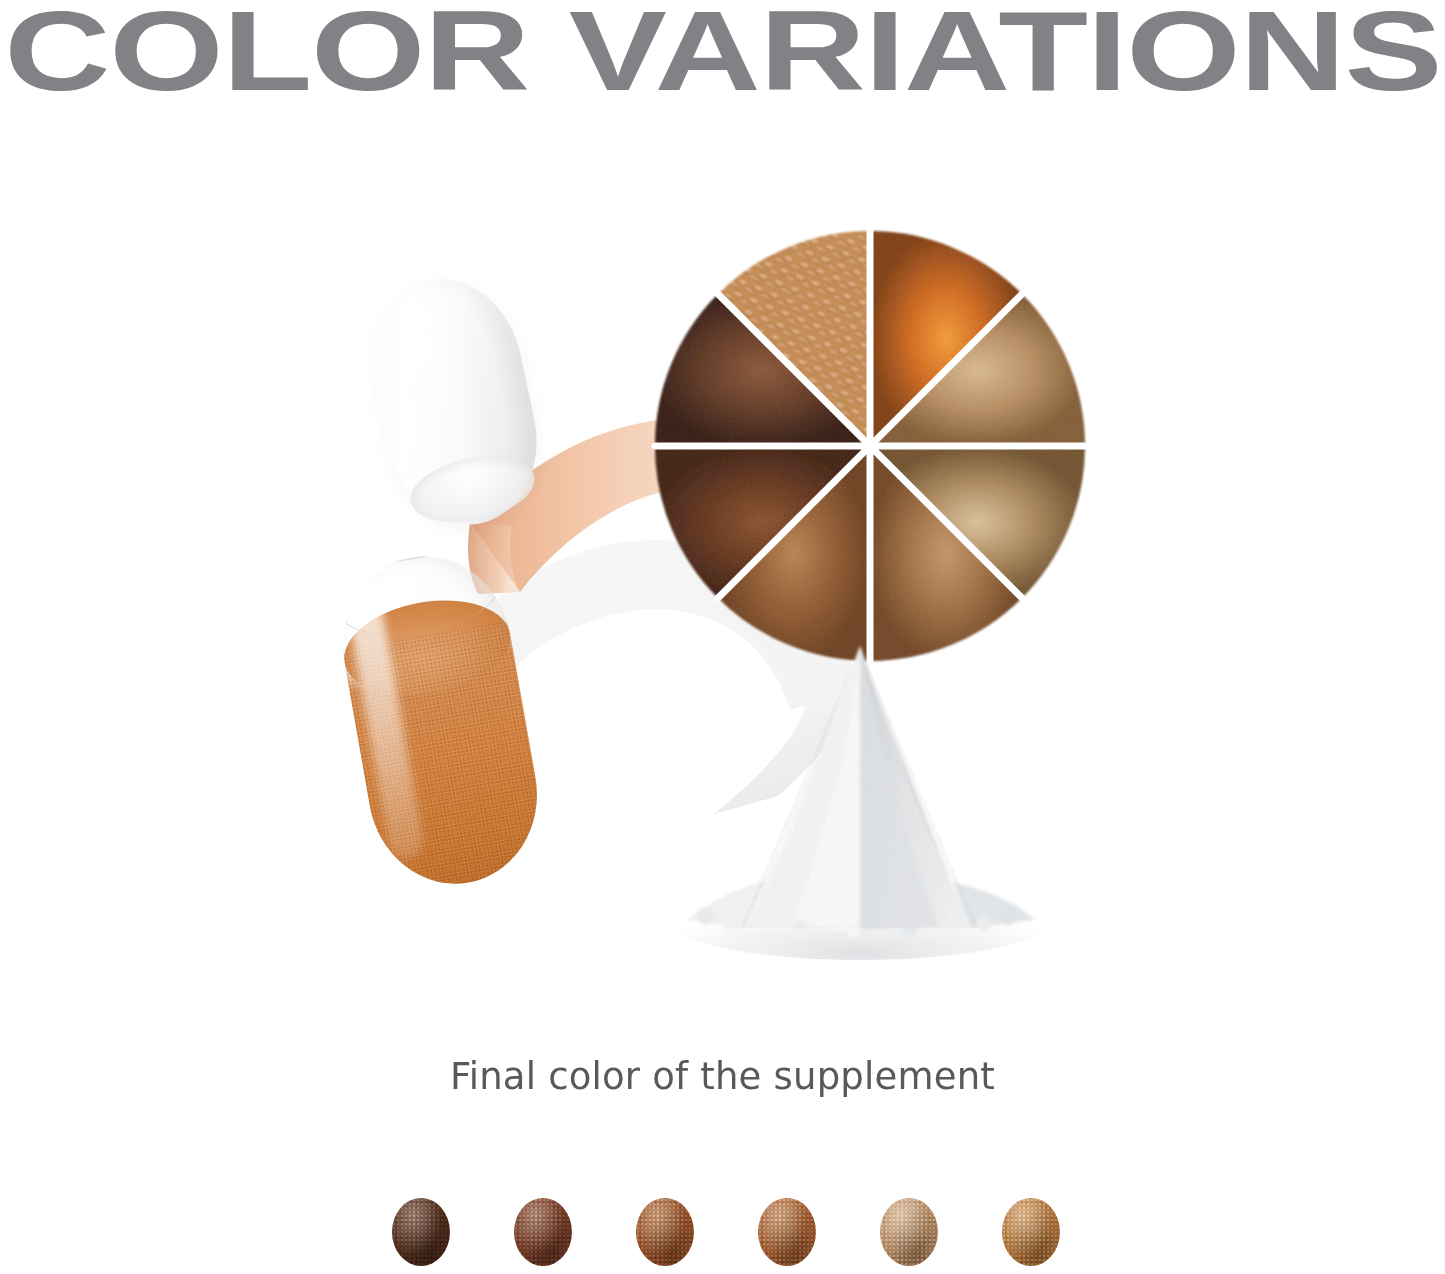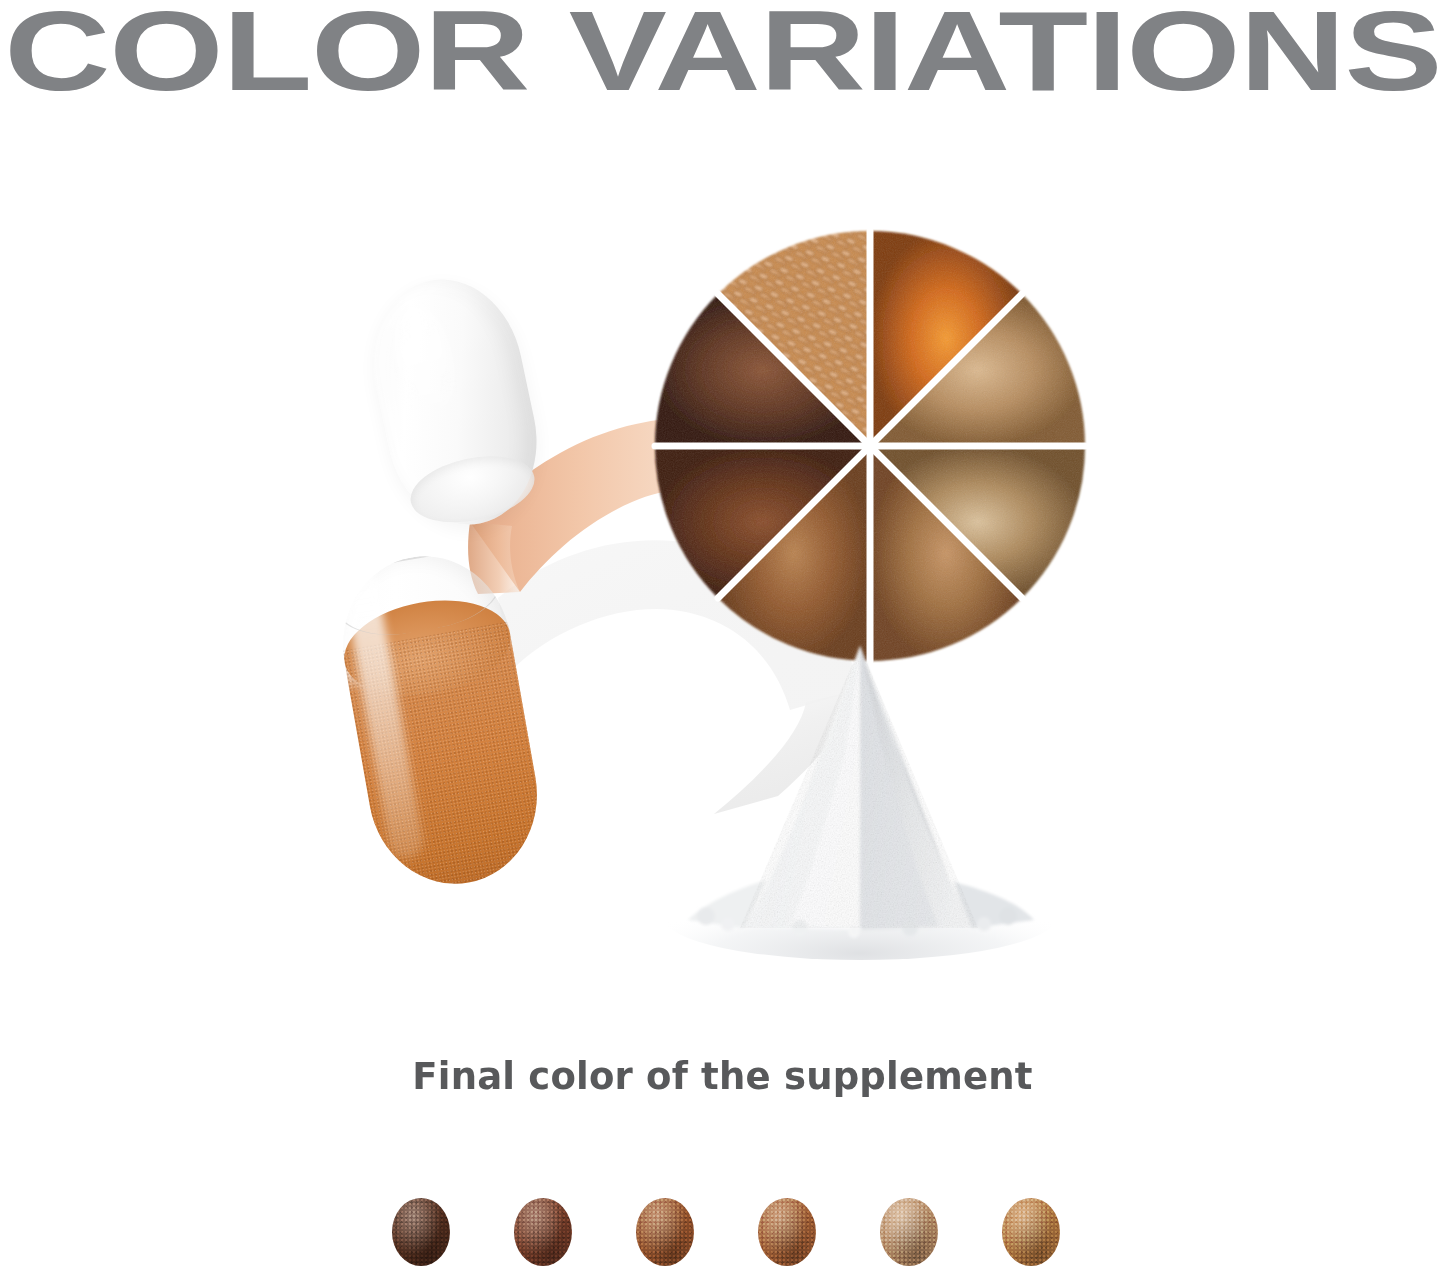--- a/index.html
+++ b/index.html
@@ -42,21 +42,21 @@
 
   
   #caption {
     position: absolute;
     left: 0;
     top: 1052px;
     width: 1445px;
     text-align: center;
     color: #58595b;
     font-family: "DejaVu Sans", sans-serif;
-    font-weight: 700;
+    font-weight: 400;
     line-height: 50px;
   }
   #caption .ln {
     display: block;
     white-space: nowrap;
   }
   #caption .ln1 { font-size: 37px; letter-spacing: 0.2px; }
   #caption .ln2 { font-size: 37px; letter-spacing: 0.1px; }
 
   

